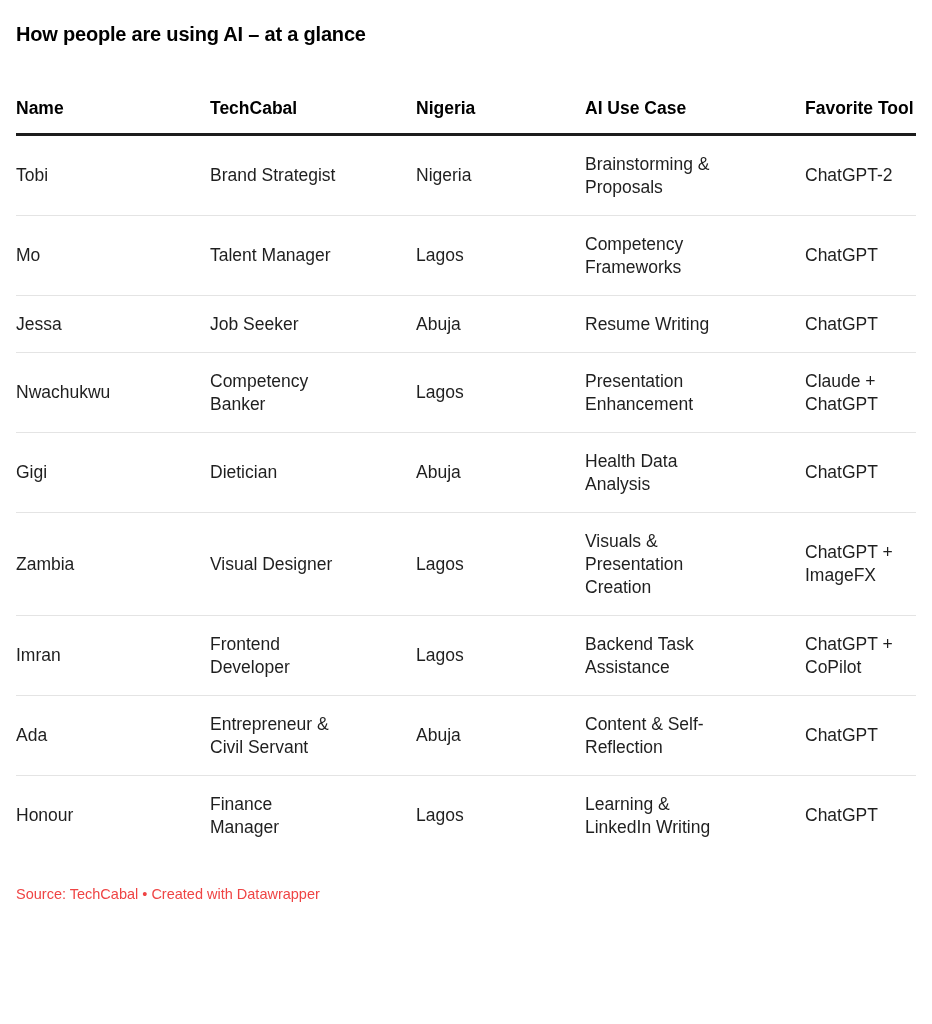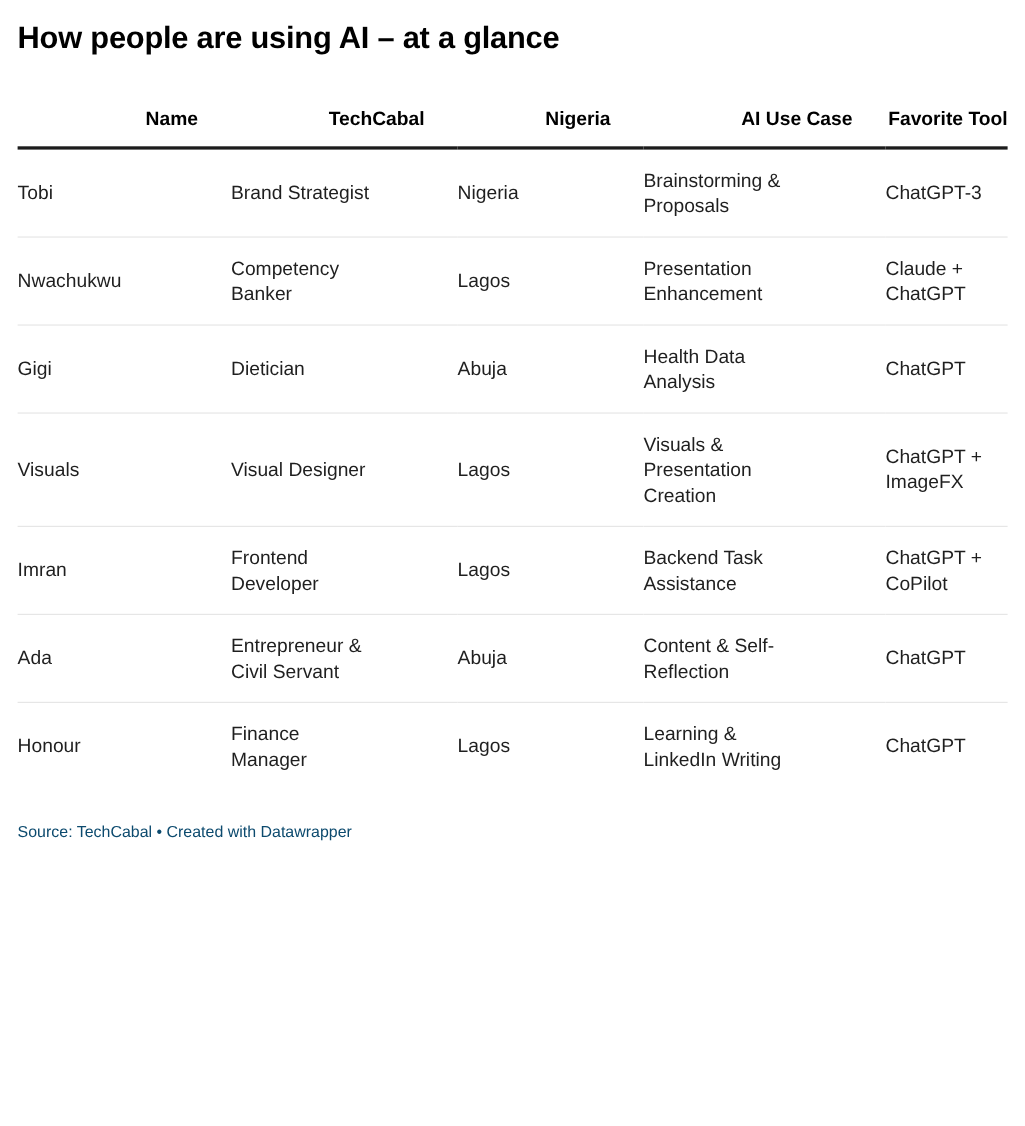--- a/index.html
+++ b/index.html
@@ -9,42 +9,42 @@
     height: 1024px;
     font-family: "Liberation Sans", "DejaVu Sans", sans-serif;
     color: #1f1f1f;
     overflow: hidden;
   }
   .container {
     padding: 18px 16px 18px 16px;
     width: 932px;
   }
   h1.chart-title {
-    font-size: 28px;
+    font-size: 20px;
     line-height: 33px;
     font-weight: 700;
     color: #000000;
     letter-spacing: -0.2px;
   }
   table.data-table {
     border-collapse: collapse;
     table-layout: fixed;
     width: 900px;
   }
   col.col-name       { width: 194px; }
   col.col-profession { width: 206px; }
   col.col-location   { width: 169px; }
   col.col-use_case   { width: 220px; }
   col.col-tool       { width: 111px; }
   thead th {
     font-size: 17.5px;
     line-height: 23px;
     font-weight: 700;
     color: #000000;
-    text-align: right;
+    text-align: left;
     vertical-align: bottom;
     padding: 46px 30px 13px 0;
     border-bottom: 3px solid #1c1c1c;
   }
   thead th:last-child { padding-right: 0; }
   tbody td {
     font-size: 17.5px;
     line-height: 23px;
     font-weight: 400;
     color: #1f1f1f;
@@ -53,21 +53,21 @@
     padding: 16.5px 40px 16.5px 0;
     border-bottom: 1px solid #e4e4e4;
     white-space: pre-line;
   }
   tbody td:last-child { padding-right: 0; }
   tbody tr:last-child td { border-bottom: none; }
   .source-line {
     margin-top: 31px;
     font-size: 14.5px;
     line-height: 17px;
-    color: #0c4a6e;
+    color: #ef4444;
   }
 </style>
 </head>
 <body>
 
 <div class="container">
   <h1 class="chart-title">How people are using AI – at a glance</h1>
 
   <table class="data-table">
     <colgroup>
@@ -86,42 +86,57 @@
           <th>Favorite Tool</th>
         </tr>
       </thead>
     <tbody>
         <tr>
           <td>Tobi</td>
           <td>Brand Strategist</td>
           <td>Nigeria</td>
           <td>Brainstorming &amp;
 Proposals</td>
-          <td>ChatGPT-3</td>
+          <td>ChatGPT-2</td>
+        </tr>
+        <tr>
+          <td>Mo</td>
+          <td>Talent Manager</td>
+          <td>Lagos</td>
+          <td>Competency
+Frameworks</td>
+          <td>ChatGPT</td>
+        </tr>
+        <tr>
+          <td>Jessa</td>
+          <td>Job Seeker</td>
+          <td>Abuja</td>
+          <td>Resume Writing</td>
+          <td>ChatGPT</td>
         </tr>
         <tr>
           <td>Nwachukwu</td>
           <td>Competency
 Banker</td>
           <td>Lagos</td>
           <td>Presentation
 Enhancement</td>
           <td>Claude +
 ChatGPT</td>
         </tr>
         <tr>
           <td>Gigi</td>
           <td>Dietician</td>
           <td>Abuja</td>
           <td>Health Data
 Analysis</td>
           <td>ChatGPT</td>
         </tr>
         <tr>
-          <td>Visuals</td>
+          <td>Zambia</td>
           <td>Visual Designer</td>
           <td>Lagos</td>
           <td>Visuals &amp;
 Presentation
 Creation</td>
           <td>ChatGPT +
 ImageFX</td>
         </tr>
         <tr>
           <td>Imran</td>

